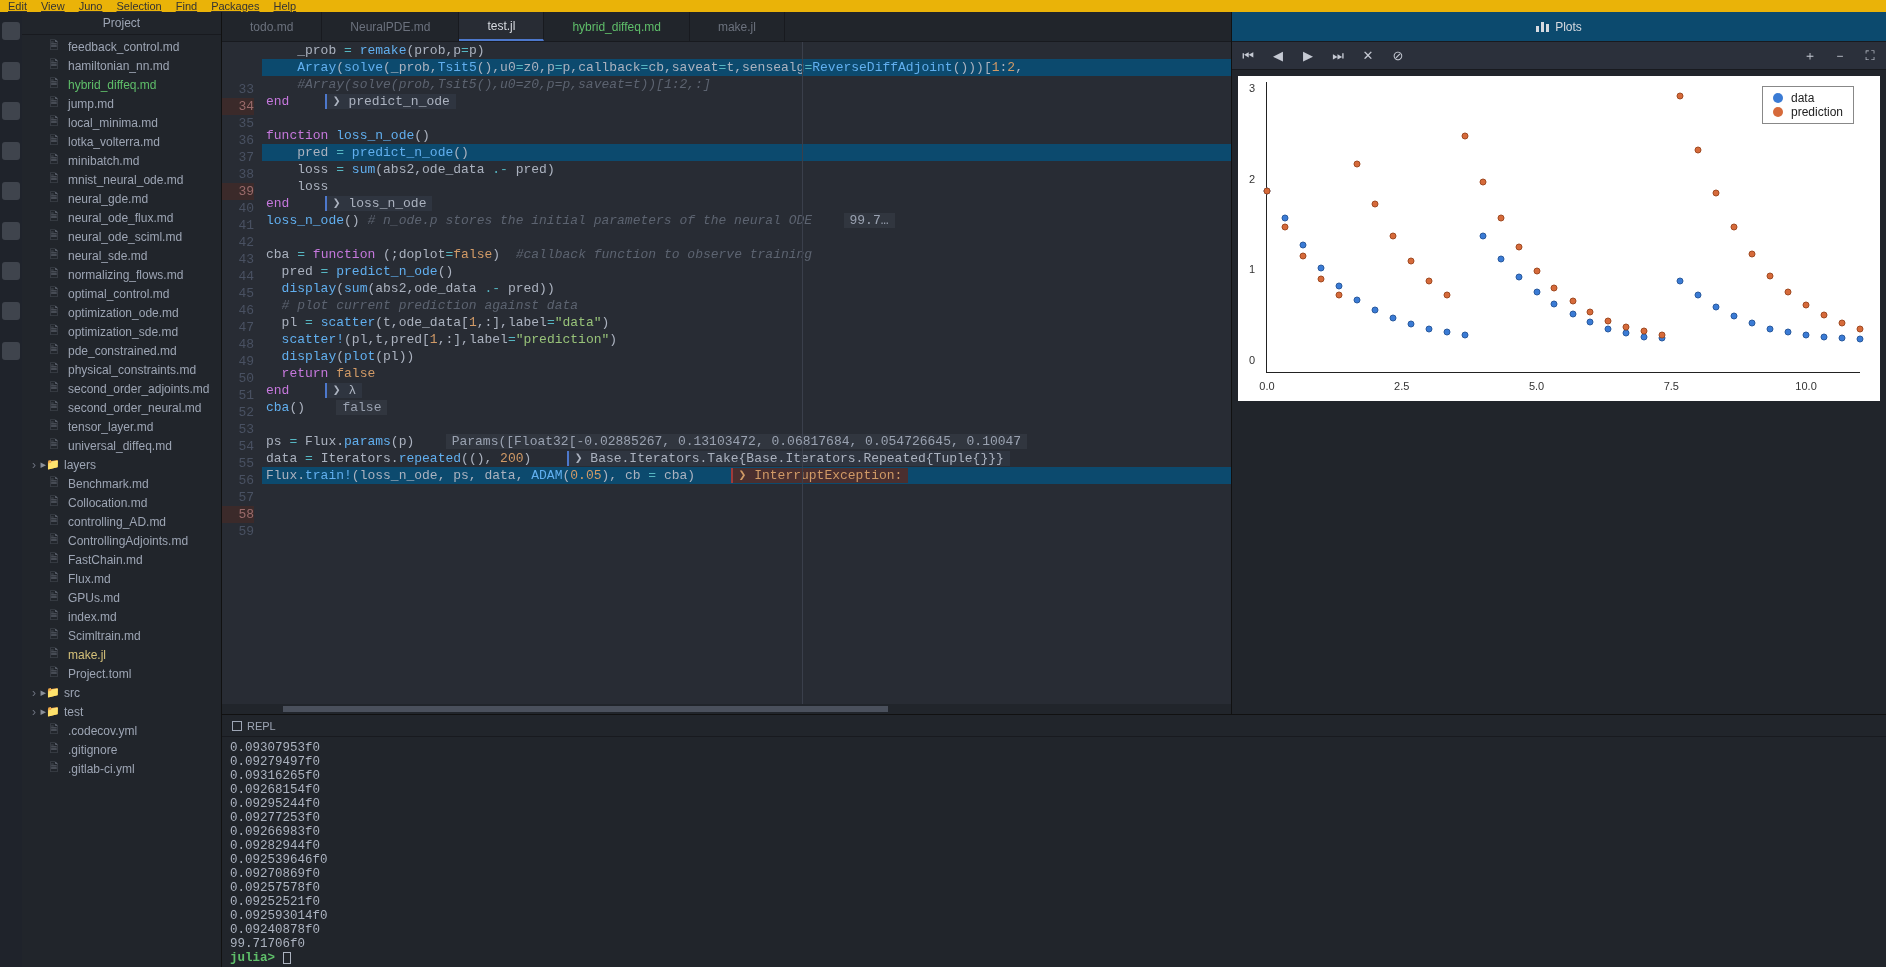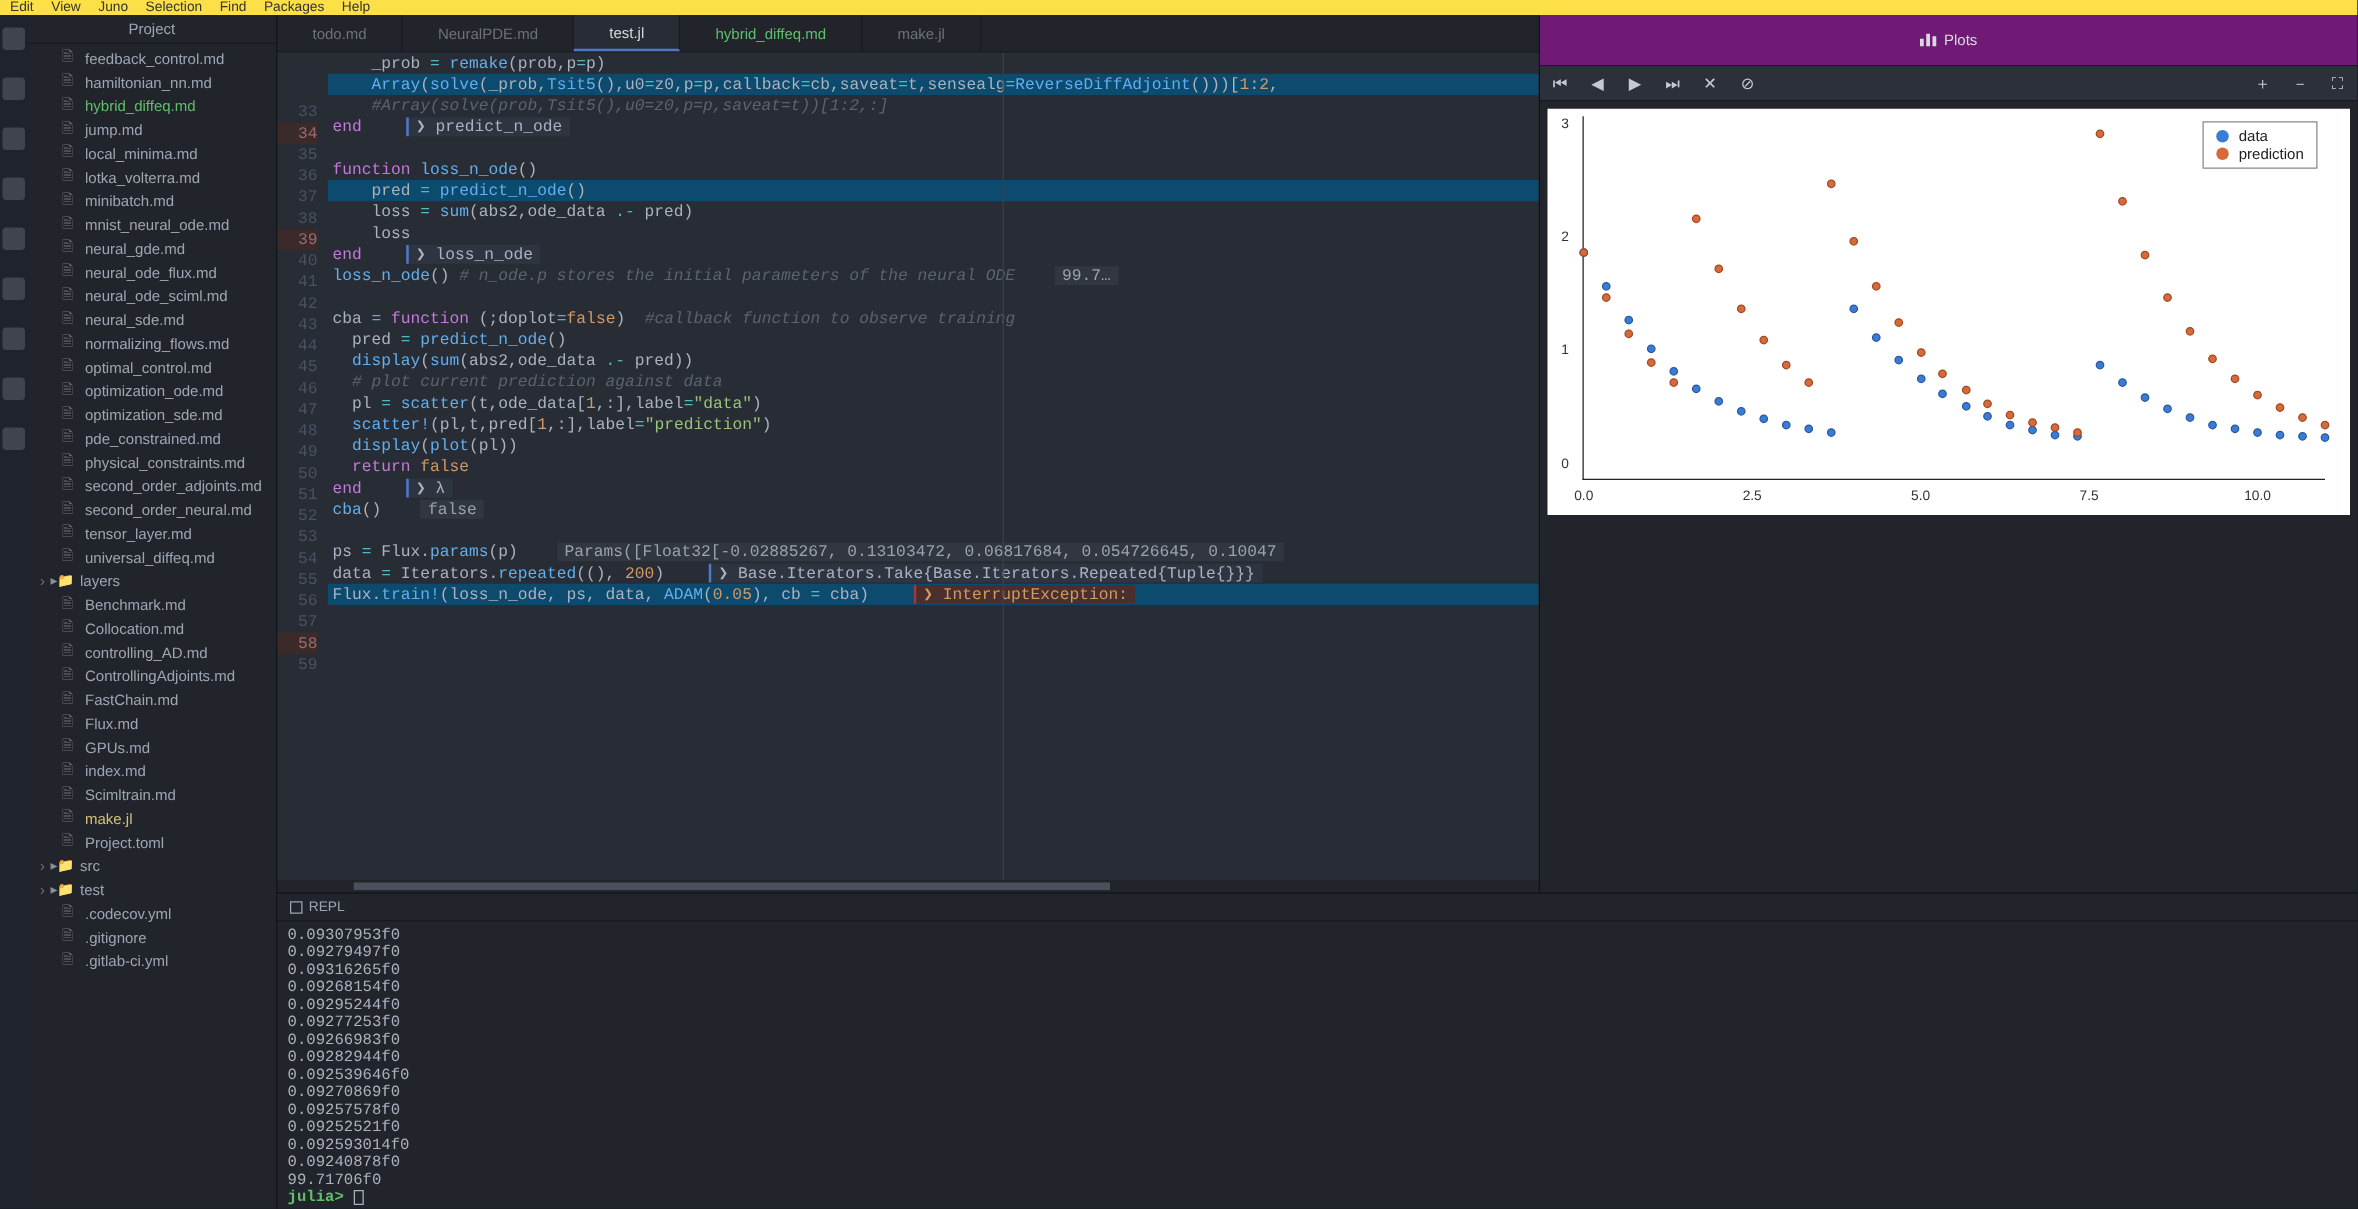--- a/index.html
+++ b/index.html
@@ -7,28 +7,29 @@
     background: #1a1e26;
     color: #abb2bf;
     font-family: 'Segoe UI', Arial, sans-serif;
     font-size: 13px;
     overflow: hidden;
     height: 967px;
     width: 1886px;
   }
   .menubar {
     height: 12px;
-    background: #fde047;
+    background: #eab308;
     color: #333;
     padding: 0 8px;
     display: flex;
     gap: 14px;
     align-items: center;
     font-size: 11px;
     overflow: hidden;
+    text-decoration: underline;
   }
   .menubar span { cursor: default; }
   .main {
     display: flex;
     height: calc(100% - 12px);
   }
   .activitybar {
     width: 22px;
     background: #1f232b;
     display: flex;
@@ -129,22 +130,22 @@
     border-right: 1px solid #181a1f;
     cursor: pointer;
   }
   .tab.active {
     background: #282c34;
     color: #d7dae0;
     border-bottom: 2px solid #4d78cc;
   }
   .tab.mod { color: #5fbf6a; }
   .plots-tabbar {
-    height: 41px;
-    background: #701a75;
+    height: 30px;
+    background: #0c4a6e;
     display: flex;
     align-items: center;
     justify-content: center;
     border-bottom: 1px solid #181a1f;
     color: #d7dae0;
     font-size: 12px;
   }
   .plots-tabbar .icon-bars {
     margin-right: 6px;
     display: inline-flex;

